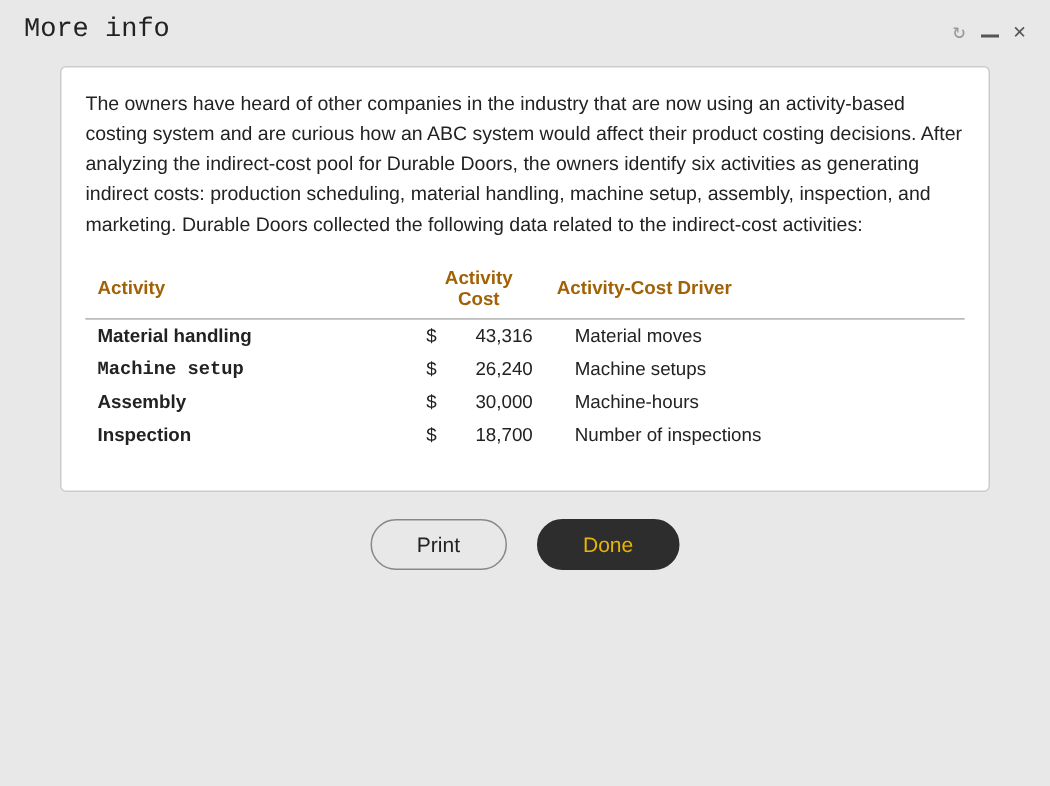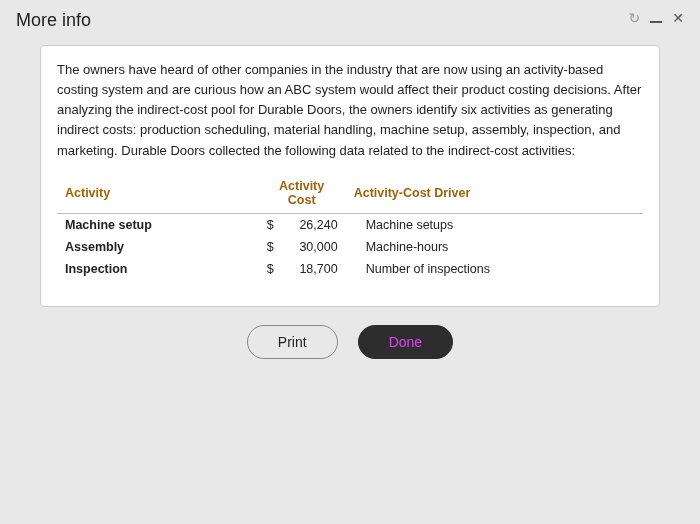--- a/index.html
+++ b/index.html
@@ -11,24 +11,25 @@
       font-family: -apple-system, BlinkMacSystemFont, 'Segoe UI', Arial, sans-serif;
       font-size: 13px;
       color: #222;
       display: flex;
       flex-direction: column;
     }
 
     
     .title-bar {
       display: flex;
-      align-items: flex-start;
+      align-items: flex-end;
       justify-content: space-between;
       padding: 10px 16px 6px 16px;
       background: #e8e8e8;
+      font-family: Liberation Mono, monospace;
     }
 
     .title-text {
       font-size: 18px;
       font-weight: 500;
       color: #222;
     }
 
     .title-controls {
       display: flex;
@@ -146,21 +147,21 @@
       cursor: pointer;
       font-weight: 400;
     }
 
     .btn-done {
       background: #2d2d2d;
       border: 1.5px solid #2d2d2d;
       border-radius: 20px;
       padding: 8px 30px;
       font-size: 14px;
-      color: #d946ef;
+      color: #eab308;
       cursor: pointer;
       font-weight: 500;
     }
 
     
     .refresh-icon {
       color: #999;
       font-size: 14px;
     }
   </style>
@@ -187,21 +188,27 @@
     <table class="activity-table">
       <thead>
         <tr>
           <th>Activity</th>
           <th colspan="2" class="cost-header">Activity Cost</th>
           <th>Activity-Cost Driver</th>
         </tr>
       </thead>
       <tbody id="table-body">
           <tr>
-      <td style="font-weight:600;">Machine setup</td>
+      <td style="font-weight:600;">Material handling</td>
+      <td class="dollar">$</td>
+      <td class="amount">43,316</td>
+      <td class="driver">Material moves</td>
+    </tr>
+          <tr>
+      <td style="font-weight:600;font-family:Liberation Mono, monospace;">Machine setup</td>
       <td class="dollar">$</td>
       <td class="amount">26,240</td>
       <td class="driver">Machine setups</td>
     </tr>
           <tr>
       <td style="font-weight:600;">Assembly</td>
       <td class="dollar">$</td>
       <td class="amount">30,000</td>
       <td class="driver">Machine-hours</td>
     </tr>

